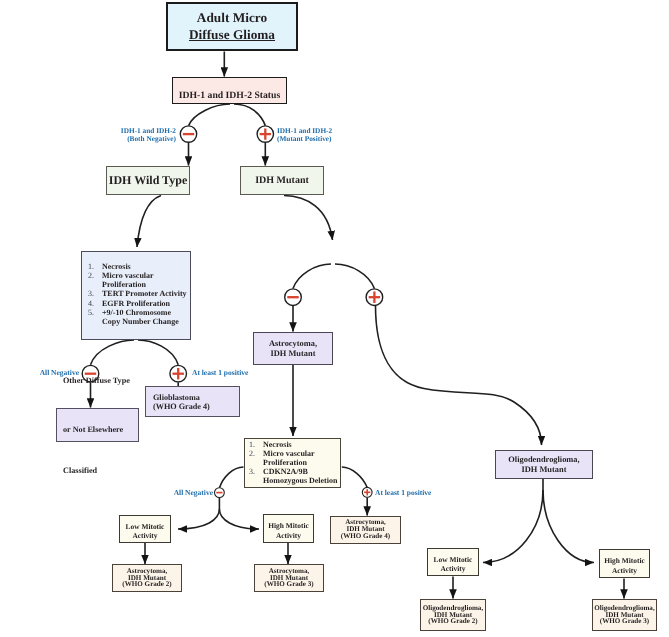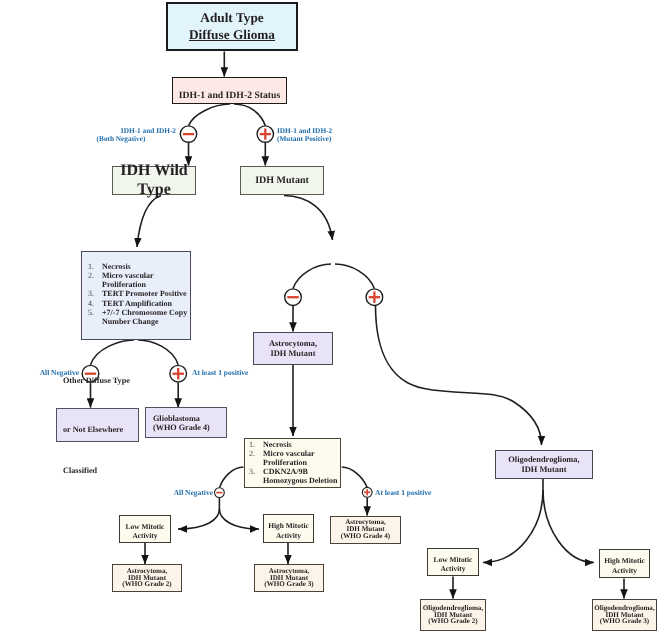--- a/index.html
+++ b/index.html
@@ -105,72 +105,72 @@
       </g>
       <g>
         <circle cx="367.2" cy="492.3" r="4.9" fill="#ffffff" stroke="#1f1f1f" stroke-width="1.1"></circle>
         <rect x="364.06399999999996" y="491.5" width="6.272" height="1.6" fill="#d94430" stroke="none"></rect>
         <rect x="366.4" y="489.164" width="1.6" height="6.272" fill="#d94430" stroke="none"></rect>
       </g>
     </svg>
 
   <div class="node n-root" style="left:166px;top:2px;width:132px;height:49px;background:var(--box_blue_light);border:2px solid #1b1b1b;font-size:13.3px;line-height:1.22;">
     <span>
-        <span style="display: block;">Adult Type</span>
+        <span style="display: block;">Adult Micro</span>
         <span style="display: block; text-decoration: underline;">Diffuse Glioma</span>
       </span>
   </div>
 
   <div class="node" style="left:172px;top:77px;width:115px;height:27px;background:var(--box_pink);border:1.5px solid #1b1b1b;font-size:9.7px;padding-top:10px;">
     <span>IDH-1 and IDH-2 Status</span>
   </div>
 
-  <div class="node" style="left:112px;top:166px;width:84px;height:29px;background:var(--box_green_pale);border:1.3px solid #5a5a52;font-size:16px;">
+  <div class="node" style="left:106px;top:166px;width:84px;height:29px;background:var(--box_green_pale);border:1.3px solid #5a5a52;font-size:12px;">
     <span>IDH Wild Type</span>
   </div>
 
   <div class="node" style="left:240px;top:166px;width:84px;height:29px;background:var(--box_green_pale);border:1.3px solid #5a5a52;font-size:10px;">
     <span>IDH Mutant</span>
   </div>
 
   <div class="node listbox" style="left:81px;top:251px;width:110px;height:89px;background:var(--box_lavender_blue);border:1.2px solid #4a4a5a;font-size:8px;padding:3px 2px 6px 6px;line-height:9.05px;">
     <ol class="plist">
         <li>
           <span class="num">1.</span>
           <span class="txt">Necrosis</span>
         </li>
         <li>
           <span class="num">2.</span>
           <span class="txt">Micro vascular Proliferation</span>
         </li>
         <li>
           <span class="num">3.</span>
-          <span class="txt">TERT Promoter Positive</span>
+          <span class="txt">TERT Promoter Activity</span>
         </li>
         <li>
           <span class="num">4.</span>
-          <span class="txt">TERT Amplification</span>
+          <span class="txt">EGFR Proliferation</span>
         </li>
         <li>
           <span class="num">5.</span>
-          <span class="txt">+7/-7 Chromosome Copy Number Change</span>
+          <span class="txt">+9/-10 Chromosome Copy Number Change</span>
         </li>
       </ol>
   </div>
 
 
   <div class="node" style="left:56px;top:408px;width:83px;height:34px;background:var(--box_purple);border:1.2px solid #55505f;font-size:8.2px;line-height:9.1px;align-items:flex-start;text-align:left;padding-left:6px;padding-top:1px;">
     <span>
         <span style="display: block;">Other Diffuse Type</span>
         <span style="display: block; margin-top: 40px;">or Not Elsewhere</span>
         <span style="display: block; margin-top: 31px;">Classified</span>
       </span>
   </div>
 
-  <div class="node" style="left:145px;top:407px;width:82px;height:31px;background:var(--box_purple);border:1.2px solid #55505f;font-size:8.2px;line-height:9.1px;align-items:flex-start;text-align:left;padding-left:7px;padding-top:1px;">
+  <div class="node" style="left:145px;top:386px;width:95px;height:31px;background:var(--box_purple);border:1.2px solid #55505f;font-size:8.2px;line-height:9.1px;align-items:flex-start;text-align:left;padding-left:7px;padding-top:1px;">
     <span>
         <span style="display: block;">Glioblastoma</span>
         <span style="display: block;">(WHO Grade 4)</span>
       </span>
   </div>
 
   <div class="node" style="left:253px;top:332px;width:80px;height:33px;background:var(--box_purple);border:1.3px solid #4b4654;font-size:8.4px;">
     <span>
         <span style="display: block;">Astrocytoma,</span>
         <span style="display: block;">IDH Mutant</span>
@@ -263,21 +263,21 @@
 
   <div class="node" style="left:592px;top:599px;width:65px;height:32px;background:var(--box_cream);border:1.2px solid #4a4238;font-size:7.1px;line-height:6.9px;">
     <span>
         <span style="display: block;">Oligodendroglioma,</span>
         <span style="display: block;">IDH Mutant</span>
         <span style="display: block;">(WHO Grade 3)</span>
       </span>
   </div>
 
   <div class="lbl l" style="left:66px;top:127px;width:110px;font-size:7.3px;line-height:8.2px;">
-    <span><span style="display: block;">IDH-1 and IDH-2</span><span style="display: block; text-align: center;">(Both Negative)</span></span>
+    <span><span style="display: block;">IDH-1 and IDH-2</span><span style="display: block;">(Both Negative)</span></span>
   </div>
   <div class="lbl r" style="left:277px;top:127px;width:110px;font-size:7.3px;line-height:8.2px;">
     <span><span style="display: block;">IDH-1 and IDH-2</span><span style="display: block;">(Mutant Positive)</span></span>
   </div>
   <div class="lbl l" style="left:8px;top:369px;width:71px;font-size:7.5px;line-height:8px;">
     <span>All Negative</span>
   </div>
   <div class="lbl r" style="left:192px;top:369px;width:90px;font-size:7.5px;line-height:8px;">
     <span>At least 1 positive</span>
   </div>

